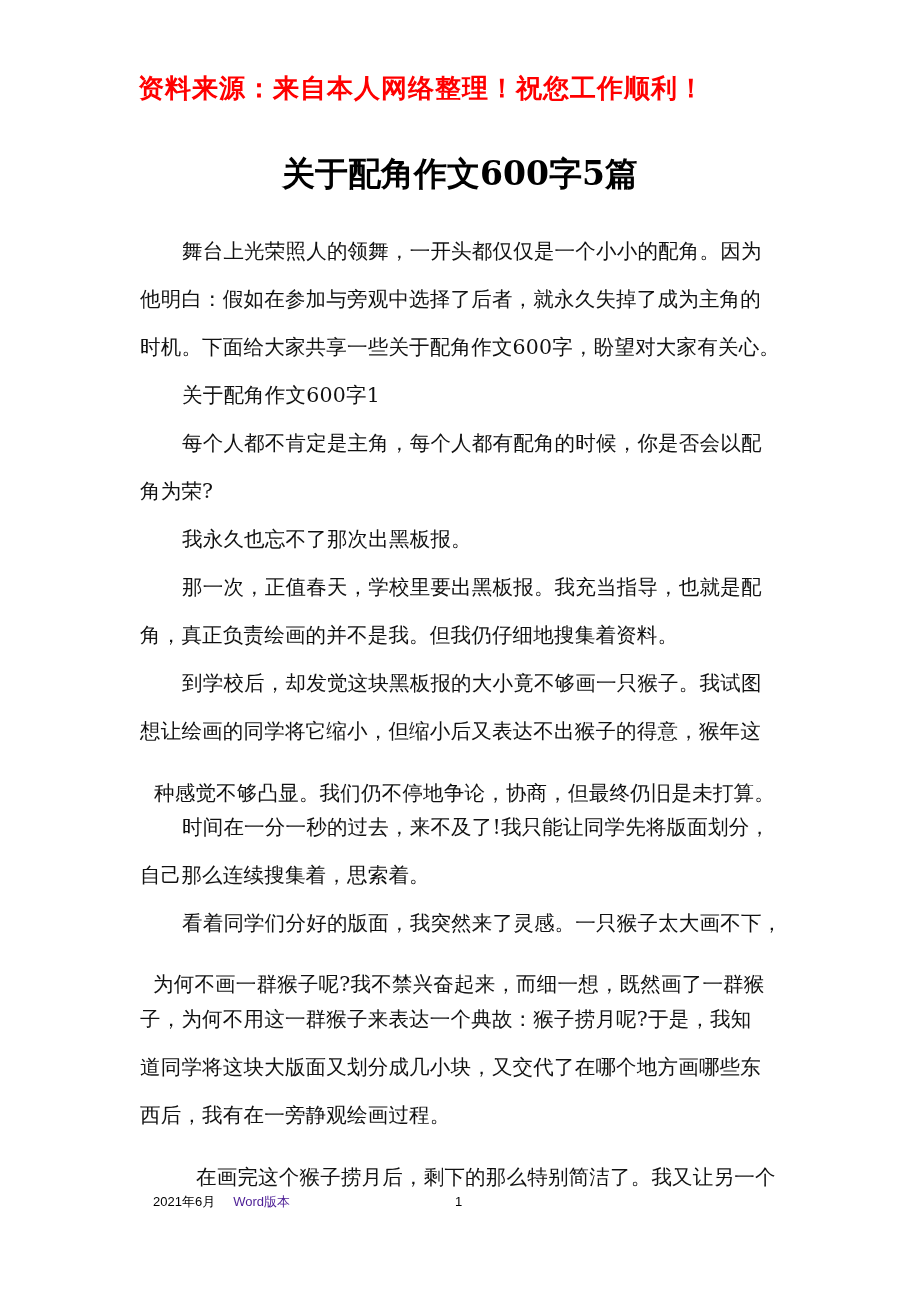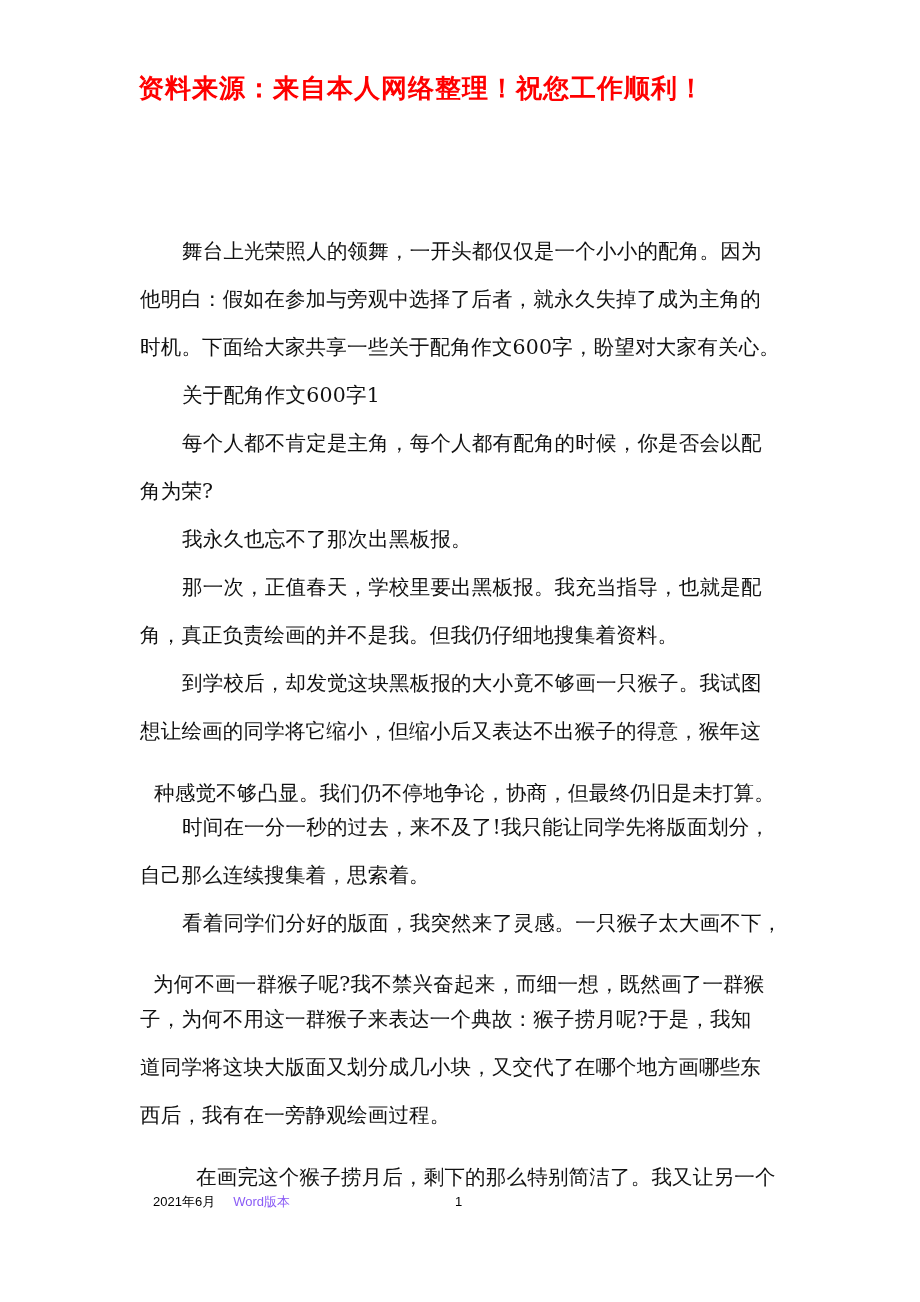--- a/index.html
+++ b/index.html
@@ -68,40 +68,41 @@
       font-family: "Liberation Sans", "DejaVu Sans", sans-serif;
       font-size: 13px;
       line-height: 20px;
       white-space: nowrap;
     }
     .footer .date {
       color: #000000;
       margin-left: 13px;
     }
     .footer .version {
-      color: #8b5cf6;
+      color: #4c1d95;
       margin-left: 18px;
     }
     .page-number {
       position: absolute;
       top: 1192px;
       left: 455px;
       font-family: "Liberation Sans", "DejaVu Sans", sans-serif;
       font-size: 13px;
       line-height: 20px;
       color: #000000;
     }
   </style>
 </head>
 <body>
 
 <div class="page">
 
   <div class="source-banner">资料来源：来自本人网络整理！祝您工作顺利！</div>
 
+  <h1 class="doc-title" style="margin:0;">关于配角作文600字5篇</h1>
 
   <div id="body-lines">
     <p class="line indent" style="margin: 0px; top: 236px;">舞台上光荣照人的领舞，一开头都仅仅是一个小小的配角。因为</p>
     <p class="line" style="margin: 0px; top: 284px;">他明白：假如在参加与旁观中选择了后者，就永久失掉了成为主角的</p>
     <p class="line" style="margin: 0px; top: 332px;">时机。下面给大家共享一些关于配角作文600字，盼望对大家有关心。</p>
     <p class="line indent" style="margin: 0px; top: 380px;">关于配角作文600字1</p>
     <p class="line indent" style="margin: 0px; top: 428px;">每个人都不肯定是主角，每个人都有配角的时候，你是否会以配</p>
     <p class="line" style="margin: 0px; top: 476px;">角为荣?</p>
     <p class="line indent" style="margin: 0px; top: 524px;">我永久也忘不了那次出黑板报。</p>
     <p class="line indent" style="margin: 0px; top: 572px;">那一次，正值春天，学校里要出黑板报。我充当指导，也就是配</p>

